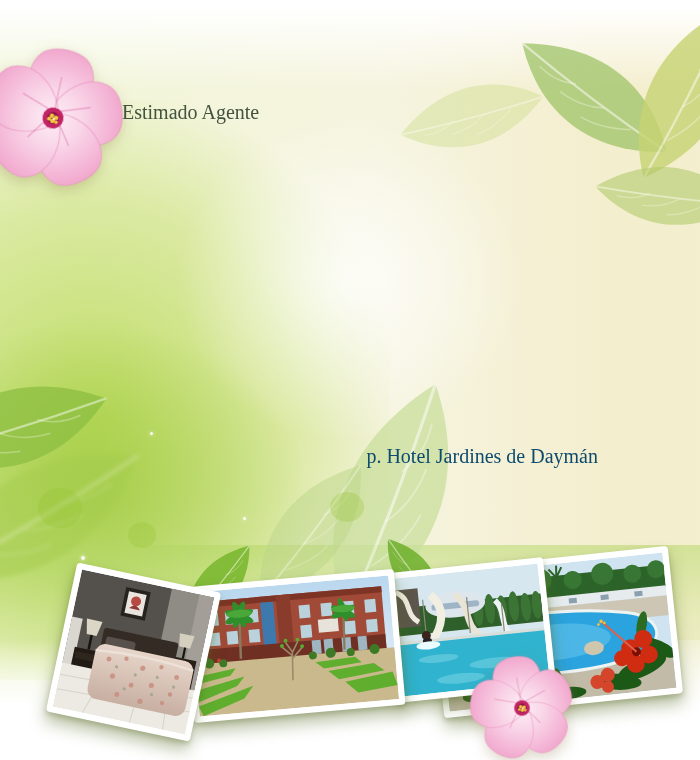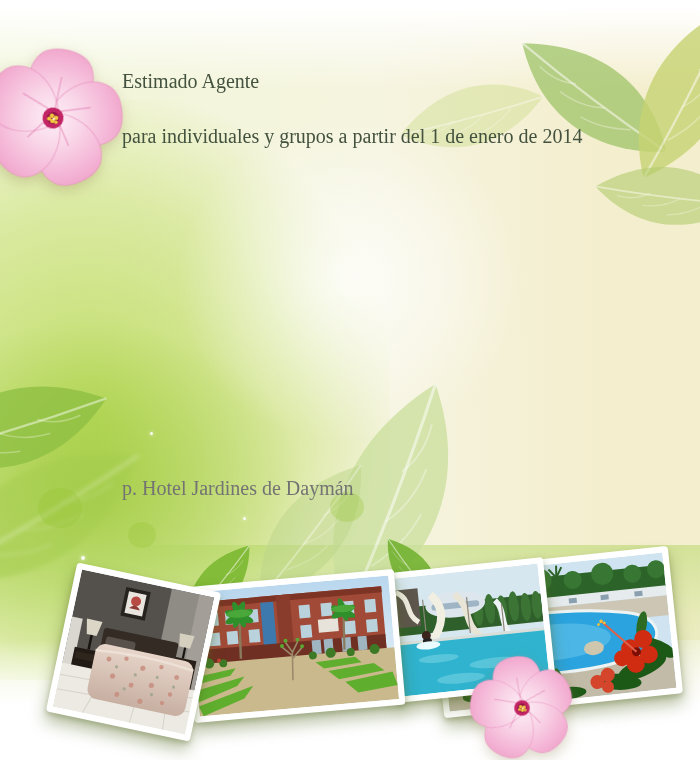--- a/index.html
+++ b/index.html
@@ -24,31 +24,31 @@
   .glow-center { left:170px; top:110px; width:360px; height:340px;
                background:radial-gradient(ellipse at center, rgba(255,255,255,.8) 0%, rgba(255,255,255,0) 68%); }
   .white-top { left:0; top:0; width:700px; height:90px;
                background:linear-gradient(to bottom,#ffffff 8%, rgba(255,255,255,0) 100%); }
   .white-bottom { left:0; top:640px; width:700px; height:120px;
                background:linear-gradient(to bottom, rgba(255,255,255,0) 0%, #ffffff 55%); }
   .blob { border-radius:50%; background:rgba(150,194,50,.30); }
   .dot  { border-radius:50%; background:rgba(255,255,255,.95); box-shadow:0 0 4px rgba(255,255,255,.9); }
 
   
-  .letter { position:absolute; left:122px; top:68px; width:500px; z-index:6;
+  .letter { position:absolute; left:122px; top:99px; width:500px; z-index:6;
             color:#43523f; font-size:20px; line-height:27px; }
   .letter p { margin:0; }
   .letter .line { display:block; }
   .p-salutation { margin-bottom:28px !important; }
   .p-1 { margin-bottom:22px !important; }
   .p-2 { margin-bottom:21px !important; }
   .p-3 { margin-bottom:23px !important; }
   .p-4 { margin-bottom:23px !important; }
   .signature { position:absolute; left:122px; top:443px; width:476px; z-index:6;
-               text-align:left; color:#737373; font-size:20px; line-height:26px;margin-top:32px; }
+               text-align:right; color:#0c4a6e; font-size:20px; line-height:26px; }
 
   
   .leaf, .flower { position:absolute; }
   .flower { filter:drop-shadow(0 5px 7px rgba(140,120,70,.30)); }
 
   
   .photo { position:absolute; background:#fff; padding:6px; border-radius:4px;
            box-shadow:0 10px 16px rgba(84,104,36,.40), 0 3px 5px rgba(84,104,36,.28); }
   .photo svg { display:block; }
 </style>
@@ -157,21 +157,20 @@
 
   <svg class="flower" style="left:-22px;top:43px;width:150px;height:150px;transform:rotate(12deg);z-index:5">
     <use href="#hibiscus"></use>
   </svg>
 
   <div class="letter">
     <p class="p-salutation">
       <span class="line">Estimado Agente</span>
     </p>
     <p class="p-1">
-      <span class="line">para individuales y grupos a partir del 1 de enero de 2014</span>
     </p>
   </div>
 
   <div class="signature">
     <div>p. Hotel Jardines de Daymán</div>
   </div>
 
   <div class="photo" style="left:60px;top:576px;transform:rotate(12deg);z-index:13">
     <svg width="135" height="140" viewBox="0 0 135 140">
       <rect width="135" height="95" fill="#54514d"></rect>

